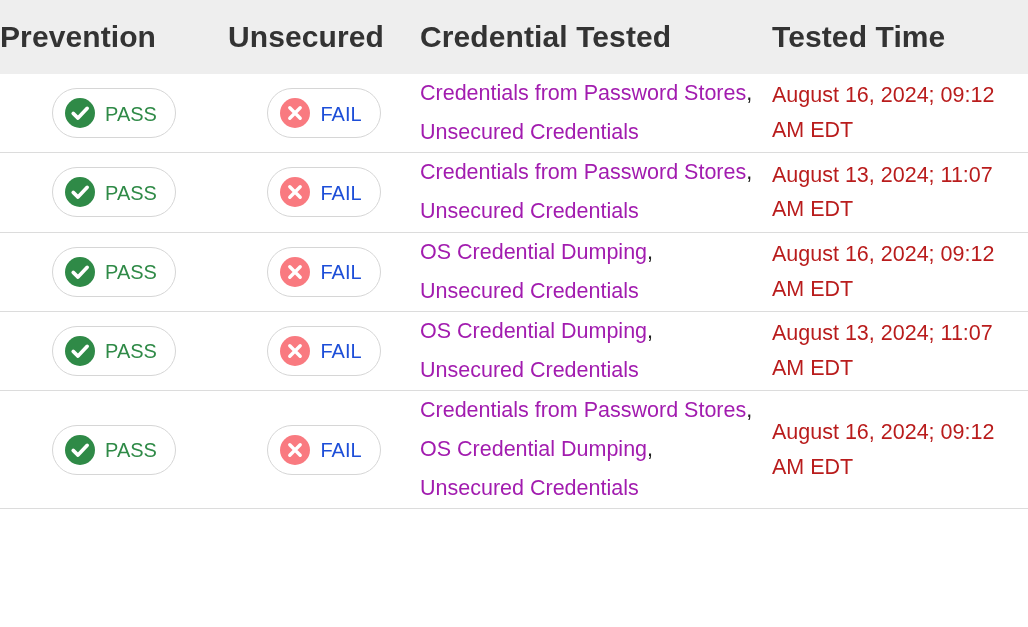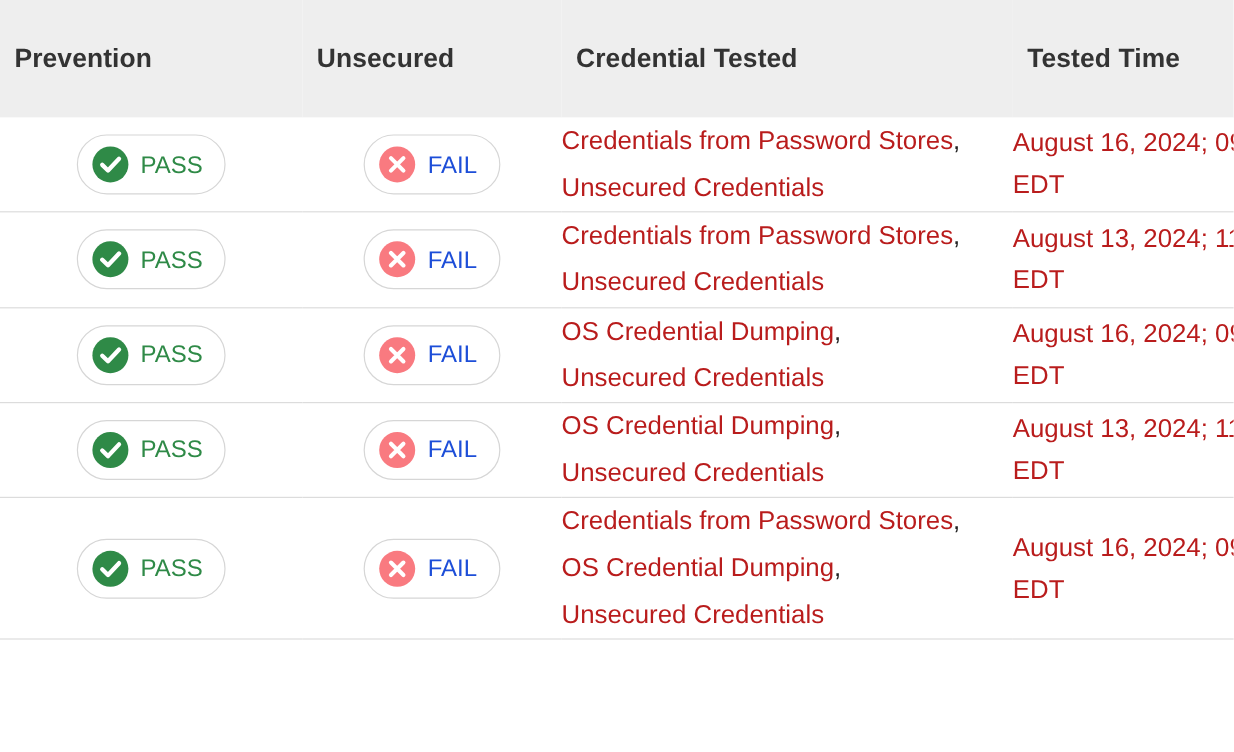--- a/index.html
+++ b/index.html
@@ -20,23 +20,23 @@
     border-collapse: collapse;
     table-layout: fixed;
   }
 
   
   .results-table thead tr {
     background: #eeeeee;
   }
   .results-table thead th {
     height: 74px;
-    padding: 12px;
+    padding: 0;
     margin: 0;
-    font-size: 22px;
+    font-size: 30px;
     font-weight: bold;
     color: #333333;
     text-align: left;
     vertical-align: middle;
     letter-spacing: 0.1px;
   }
   th.col-prevention { width: 228px; padding-left: 57px; }
   th.col-detection  { width: 192px; padding-left: 10px; }
   th.col-techniques { width: 352px; padding-left: 10px; }
   th.col-time       { width: 256px; padding-left: 13px; }
@@ -97,21 +97,21 @@
     padding-top: 1px;
   }
 
   
   .technique-list {
     font-size: 21.5px;
     line-height: 1.82;
     color: #222222;
   }
   .technique-link {
-    color: #b91c1c;
+    color: #a21caf;
     text-decoration: none;
     cursor: pointer;
   }
   .tech-sep { color: #222222; }
 </style>
 </head>
 <body>
 
 <table class="results-table">
   <thead>

